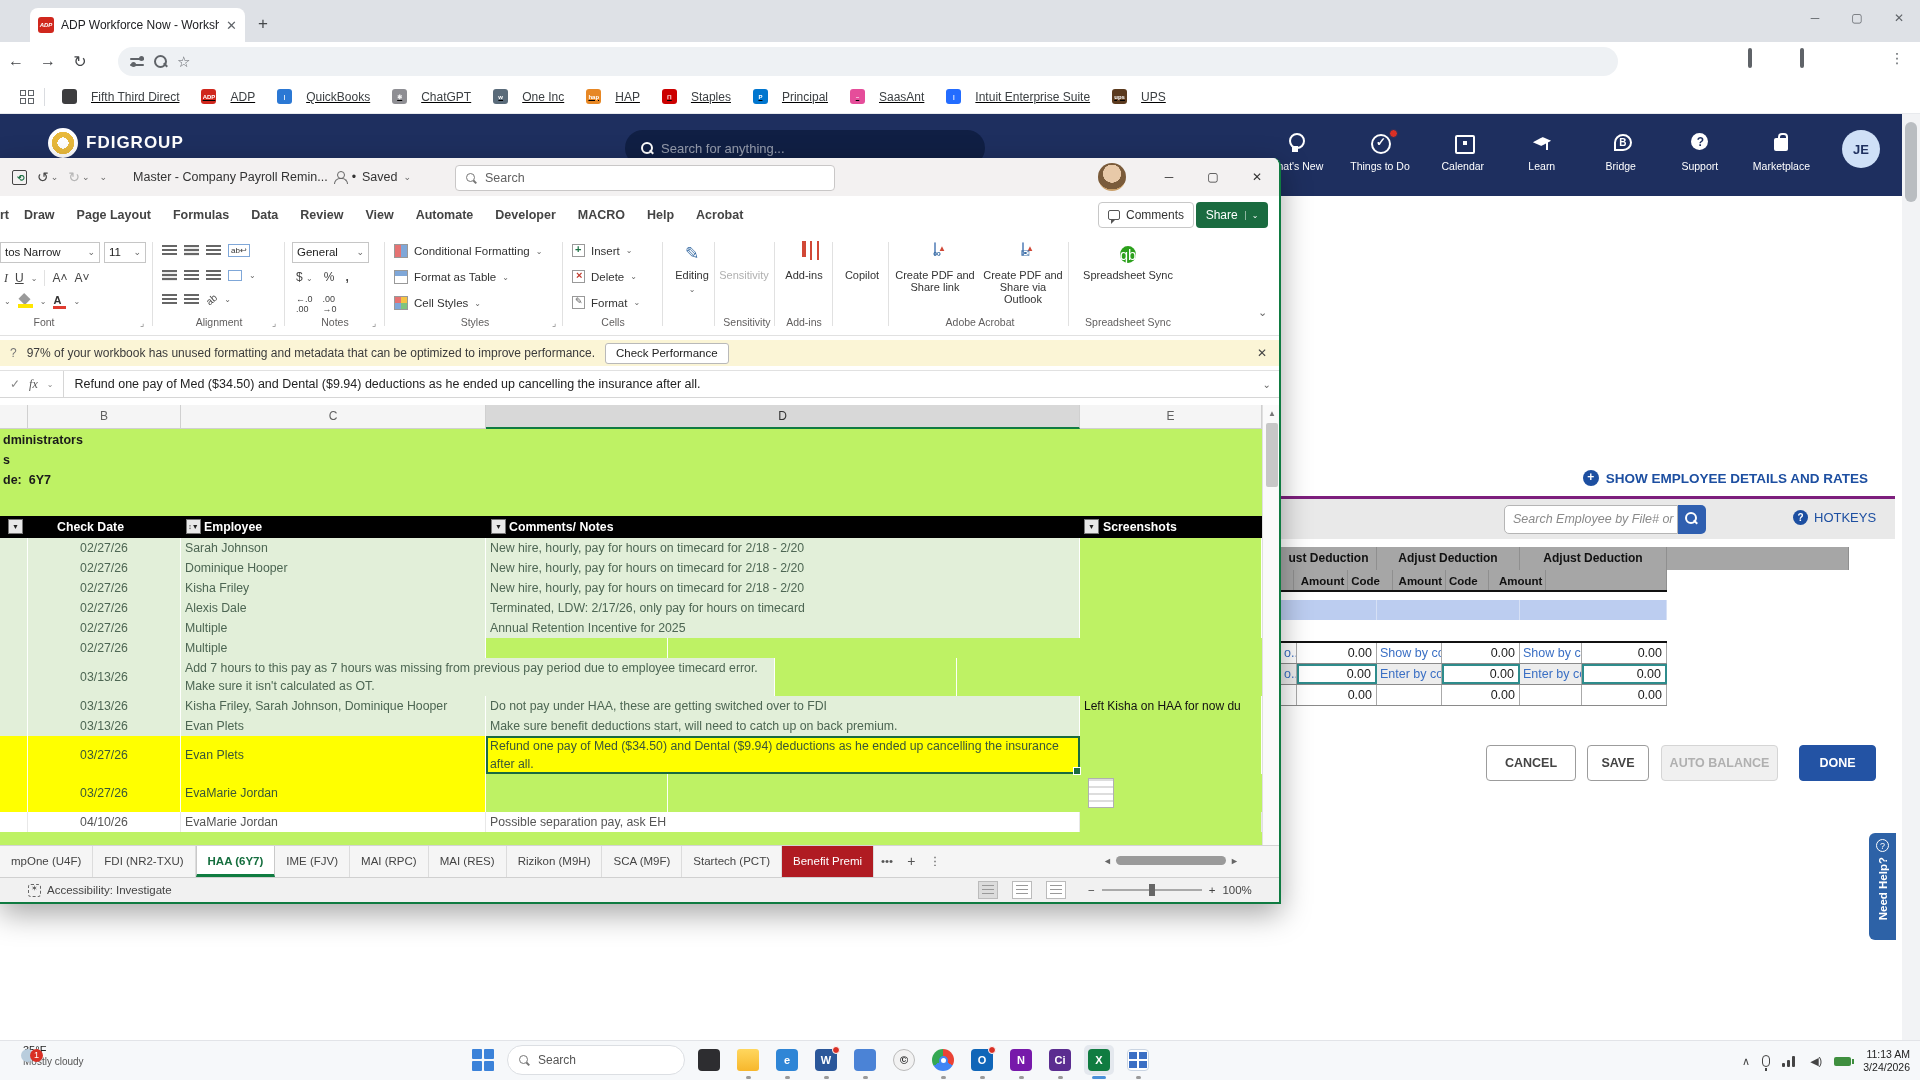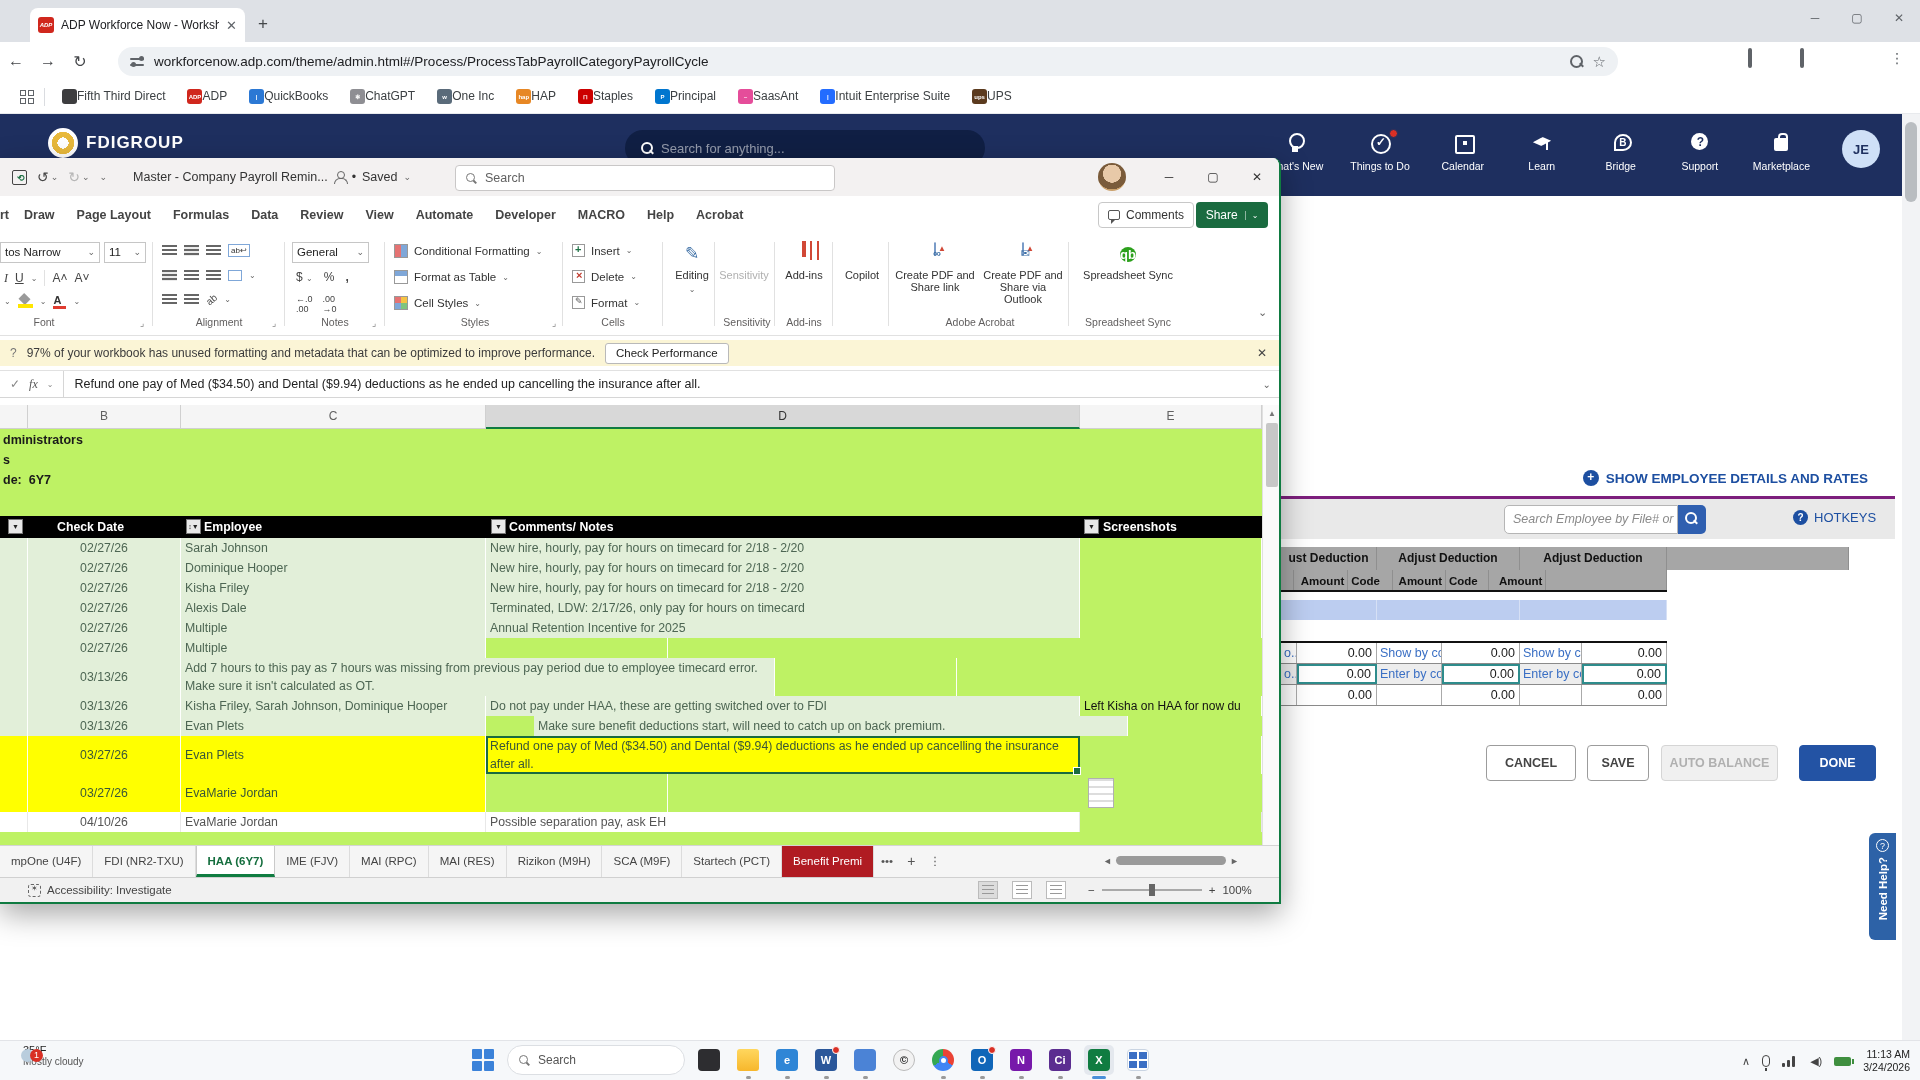--- a/index.html
+++ b/index.html
@@ -31,21 +31,21 @@
   .ext-pink { width:13px; height:13px; background:#e0338f; transform:rotate(45deg); border-radius:3px; }
   .puzzle { width:14px; height:14px; border:2px solid #5f6368; border-radius:3px; }
   .essentials { width:14px; height:12px; border:2px solid #5f6368; border-radius:2px; }
   .avatar-chrome { width:22px; height:22px; border-radius:50%; background:#7b9fd4; position:relative; overflow:hidden; }
   .avatar-chrome:before { content:""; position:absolute; left:7px; top:4px; width:8px; height:8px; background:#fff; border-radius:50%; }
   .avatar-chrome:after { content:""; position:absolute; left:3px; top:13px; width:16px; height:10px; background:#fff; border-radius:50%; }
   .bookmarks { position:absolute; left:0; top:80px; width:1920px; height:34px; background:#fff; border-bottom:1px solid #e8eaed; display:flex; align-items:center; padding-left:10px; }
   .bk-apps { width:14px; height:14px; margin:0 10px; display:grid; grid-template-columns:6px 6px; grid-gap:2px; }
   .bk-apps span { width:6px; height:6px; border:1.5px solid #5f6368; }
   .bk-divider { width:1px; height:18px; background:#dadce0; margin-right:6px; }
-  .bk-item { display:flex; align-items:flex-start; gap:0; padding:0 11px; }
+  .bk-item { display:flex; align-items:flex-end; gap:14px; padding:0 11px;text-decoration:underline; }
   .bk-fav { width:15px; height:15px; border-radius:3px; color:#fff; font-size:6px; font-weight:bold; display:flex; align-items:center; justify-content:center; flex:none; }
   .bk-label { font-size:12px; color:#3c4043; white-space:nowrap; }
 
   
   .adp-header { position:absolute; left:0; top:114px; width:1920px; height:82px; background:#1e2f5f; }
   .adp-logo { position:absolute; left:48px; top:14px; display:flex; align-items:center; gap:8px; }
   .adp-logo-circle { width:30px; height:30px; border-radius:50%; background:radial-gradient(circle at 50% 50%, #fff 0 30%, #e8b93c 31% 60%, #fff 61%); border:2px solid #fff; }
   .adp-logo-text { color:#fff; font-weight:bold; font-size:17px; letter-spacing:1px; }
   .adp-search-pill { position:absolute; left:625px; top:16px; width:360px; height:36px; background:#101f44; border-radius:18px; display:flex; align-items:center; padding:0 16px; gap:8px; }
   .adp-search-pill span { color:rgba(255,255,255,.55); font-size:13px; }
@@ -162,21 +162,21 @@
   .big-ic { width:22px; height:22px; margin-top:3px; }
   .ic-editing { font-size:17px; color:#3b6ea5; }
   .ic-shield { width:18px; height:20px; background:#c9c9c9; clip-path:polygon(0 0,100% 0,100% 60%,50% 100%,0 60%); }
   .ic-addins { width:19px; height:19px; border:2px solid #d14836; position:relative; }
   .ic-addins:after { content:""; position:absolute; left:6px; top:-2px; width:5px; height:19px; background:#fff; border-left:2px solid #d14836; border-right:2px solid #d14836; }
   .ic-copilot { width:20px; height:20px; border-radius:6px; background:conic-gradient(#58c1b2, #3a7bd5, #7a5fd0, #e98a3c, #58c1b2); }
   .ic-pdf { width:17px; height:20px; background:#fff; border:1.5px solid #7a9cc8; border-radius:2px; position:relative; }
   .ic-pdf:before { content:"▲"; position:absolute; left:3px; top:1px; color:#d14836; font-size:8px; }
   .ic-pdf.link:after { content:"∞"; position:absolute; right:-6px; bottom:-4px; color:#3b6ea5; font-size:11px; font-weight:bold; }
   .ic-pdf.mail:after { content:"✉"; position:absolute; right:-7px; bottom:-5px; color:#3b6ea5; font-size:11px; }
-  .ic-qb { width:24px; height:24px; border-radius:50%; background:#2ca01c; color:#fff; font-weight:bold; font-size:13px; text-align:center; line-height:24px; }
+  .ic-qb { width:24px; height:24px; border-radius:50%; background:#2ca01c; color:#fff; font-weight:normal; font-size:15px; text-align:center; line-height:24px; }
   .rib-collapse { position:absolute; left:1258px; top:72px; font-size:11px; color:#666; }
 
   .xl-notif { position:absolute; left:0; top:182px; width:100%; height:26px; background:#fbf5d6; display:flex; align-items:center; gap:10px; padding-left:10px; font-size:12px; color:#3b3b3b; }
   .notif-btn { border:1px solid #b9b9b9; background:#fff; border-radius:3px; height:21px; line-height:19px; padding:0 10px; font-size:11.5px; color:#222; }
   .notif-close { position:absolute; right:12px; color:#444; font-size:12px; }
   .xl-formula { position:absolute; left:0; top:212px; width:100%; height:28px; background:#fff; border-top:1px solid #e1e1e1; border-bottom:1px solid #d6d6d6; display:flex; align-items:center; }
   .fx-zone { display:flex; align-items:center; gap:9px; padding:0 10px; color:#888; font-size:12px; border-right:1px solid #d6d6d6; height:100%; }
   .fx { font-style:italic; font-family:"Liberation Serif", serif; color:#555; }
   .formula-text { flex:1; padding:0 10px; font-size:12.5px; color:#222; white-space:nowrap; overflow:hidden; }
   .formula-chev { padding-right:8px; color:#666; font-size:10px; }
@@ -270,21 +270,20 @@
   <div class="toolbar">
     <span class="navbtn">←</span>
     <span class="navbtn">→</span>
     <span class="navbtn">↻</span>
   </div>
   <div class="omnibox">
     <span class="tune">
         <i></i>
         <b></b>
       </span>
-    <span class="url-text">workforcenow.adp.com/theme/admin.html#/Process/ProcessTabPayrollCategoryPayrollCycle</span>
     <span class="lens"></span>
     <span class="star">☆</span>
   </div>
   <span class="tbicon" style="left:1710px"><span class="ext-pink"></span></span>
   <span class="tbicon" style="left:1748px"><span class="puzzle"></span></span>
   <span class="tbicon" style="left:1800px"><span class="essentials"></span></span>
   <span class="tbicon" style="left:1842px;top:47px"><span class="avatar-chrome"></span></span>
   <span class="tbicon" style="left:1890px">⋮</span>
 
   <div class="bookmarks">
@@ -746,21 +745,21 @@
           <div class="gcell bg-green" style="width: 28px;"></div>
           <div class="gcell bg-green" style="width: 153px; text-align: center; line-height: 20px;">03/13/26</div>
           <div class="gcell bg-green" style="width: 305px; line-height: 20px;">Kisha Friley, Sarah Johnson, Dominique Hooper</div>
           <div class="gcell bg-green" style="width: 594px; line-height: 20px;">Do not pay under HAA, these are getting switched over to FDI</div>
           <div class="gcell shot-note" style="width: 182px; line-height: 20px;">Left Kisha on HAA for now du</div>
         </div>
         <div class="grid-row " style="top: 287px; height: 20px;">
           <div class="gcell bg-green" style="width: 28px;"></div>
           <div class="gcell bg-green" style="width: 153px; text-align: center; line-height: 20px;">03/13/26</div>
           <div class="gcell bg-green" style="width: 305px; line-height: 20px;">Evan Plets</div>
-          <div class="gcell bg-green" style="width: 594px; line-height: 20px; margin-left: 48px;">Make sure benefit deductions start, will need to catch up on back premium.</div>
+          <div class="gcell bg-green" style="width: 594px; line-height: 20px;">Make sure benefit deductions start, will need to catch up on back premium.</div>
           <div class="gcell" style="width: 182px;"></div>
         </div>
         <div class="grid-row " style="top: 307px; height: 38px;">
           <div class="gcell bg-yellow" style="width: 28px;"></div>
           <div class="gcell bg-yellow" style="width: 153px; text-align: center; line-height: 38px;">03/27/26</div>
           <div class="gcell bg-yellow" style="width: 305px; line-height: 38px;">Evan Plets</div>
           <div class="gcell bg-yellow" style="width: 594px; line-height: 18px; padding-top: 1px;">Refund one pay of Med ($34.50) and Dental ($9.94) deductions as he ended up cancelling the insurance after all.</div>
           <div class="gcell" style="width: 182px;"></div>
         </div>
         <div class="sel-cell" style="left: 486px; top: 307px; width: 594px; height: 38px;"></div>

